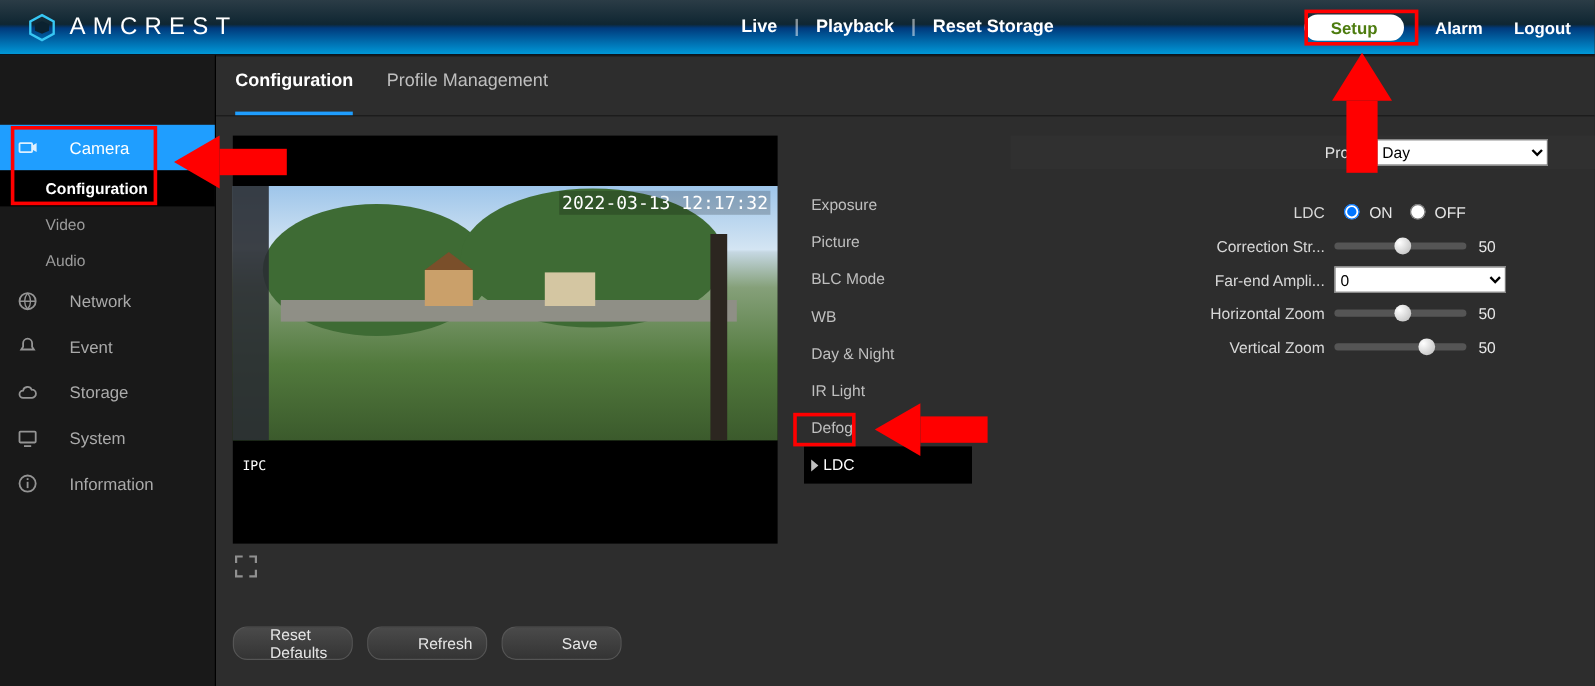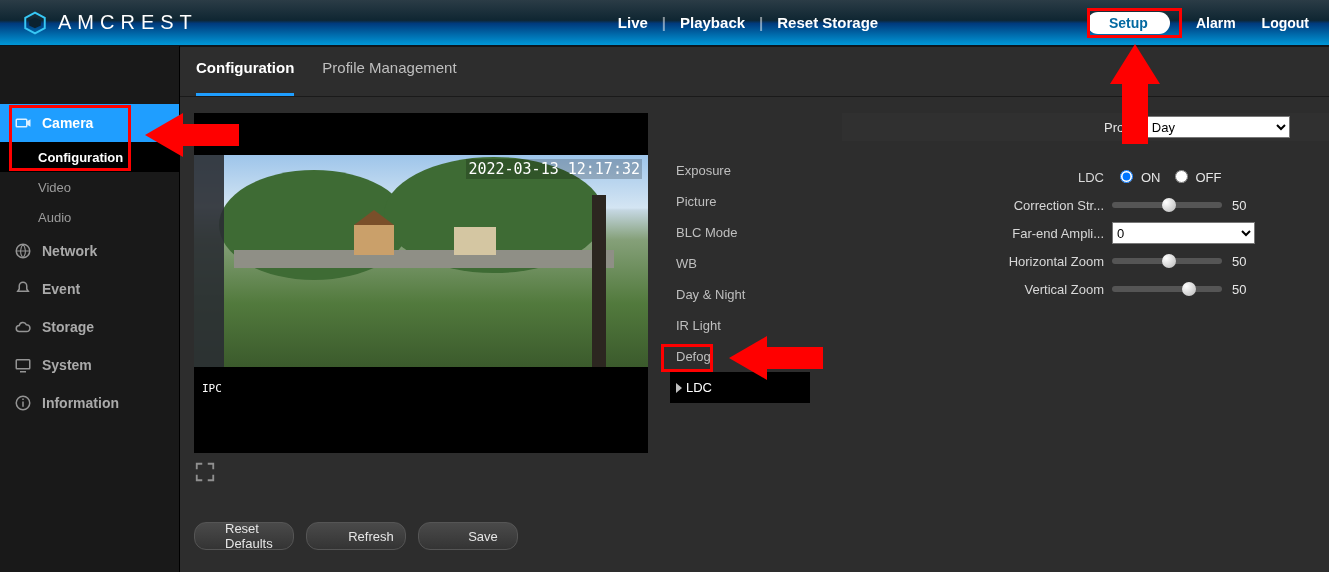--- a/index.html
+++ b/index.html
@@ -24,33 +24,33 @@
     border-bottom:1px solid #0b1520;
   }
   .logo-area { display:flex; align-items:center; gap:10px; padding-left:22px; }
   .logo-icon { width:26px; height:26px; }
   .brand { font-size:20px; letter-spacing:6px; font-weight:500; }
   .nav-main { display:flex; gap:0; margin-left:420px; align-items:center; font-size:15px; font-weight:600;}
   .nav-main .sep { opacity:.5; padding:0 14px;}
   .nav-main a { color:#fff; cursor:pointer;}
   .nav-right { position:absolute; right:20px; display:flex; align-items:center; gap:26px; font-size:14px; font-weight:600;}
   .setup-pill {
-    background:#fff; color:#0369a1; border-radius:14px; padding:3px 22px; font-size:14px;
+    background:#fff; color:#4d7c0f; border-radius:14px; padding:3px 22px; font-size:14px;
   }
   
   .sidebar {
     position:absolute; left:0; top:46px; bottom:0; width:180px;
     background:#191919;
     border-right:1px solid #000;
     padding-top:58px;
   }
   .side-item {
-    display:flex; align-items:center; gap:10px;
+    display:flex; align-items:center; gap:26px;
     padding:10px 14px;
-    color:#aaa; font-size:14px; font-weight:700;
+    color:#aaa; font-size:14px; font-weight:400;
     cursor:pointer;
   }
   .side-item.active { background:#1f9eff; color:#fff;}
   .side-sub { padding-left:38px; font-size:13px; color:#9b9b9b; font-weight:400; height:30px; display:flex; align-items:center; cursor:pointer;}
   .side-sub.active { background:#000; color:#fff; font-weight:600;}
   .side-icon { width:18px; height:18px; flex:0 0 18px; opacity:.85;}
   
   .main {
     position:absolute; left:180px; right:0; top:46px; bottom:0;
     background:#2d2d2d;

